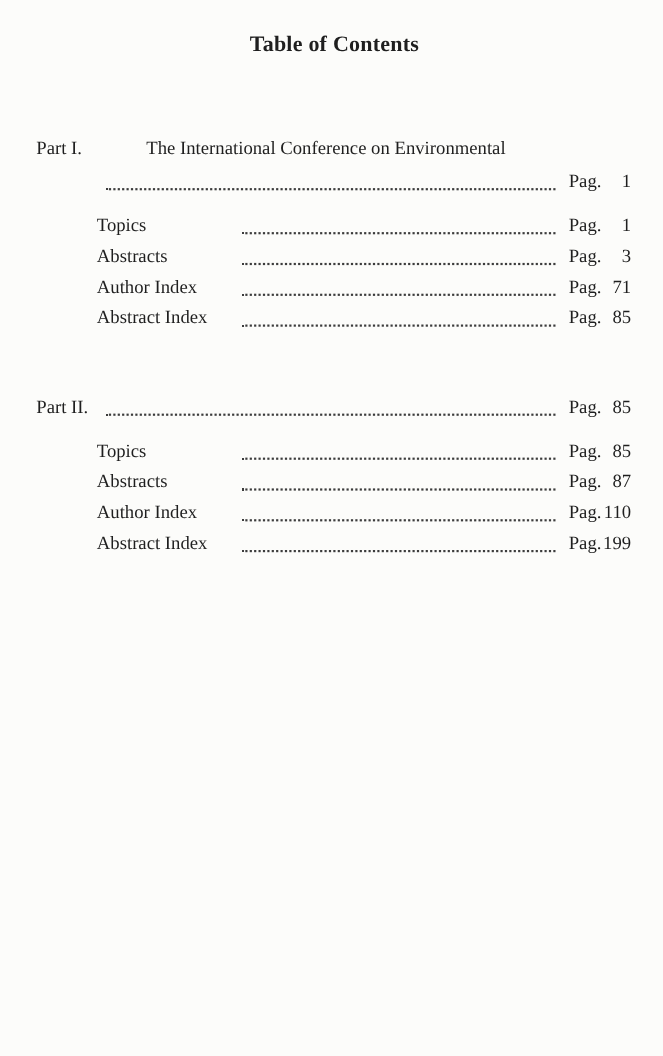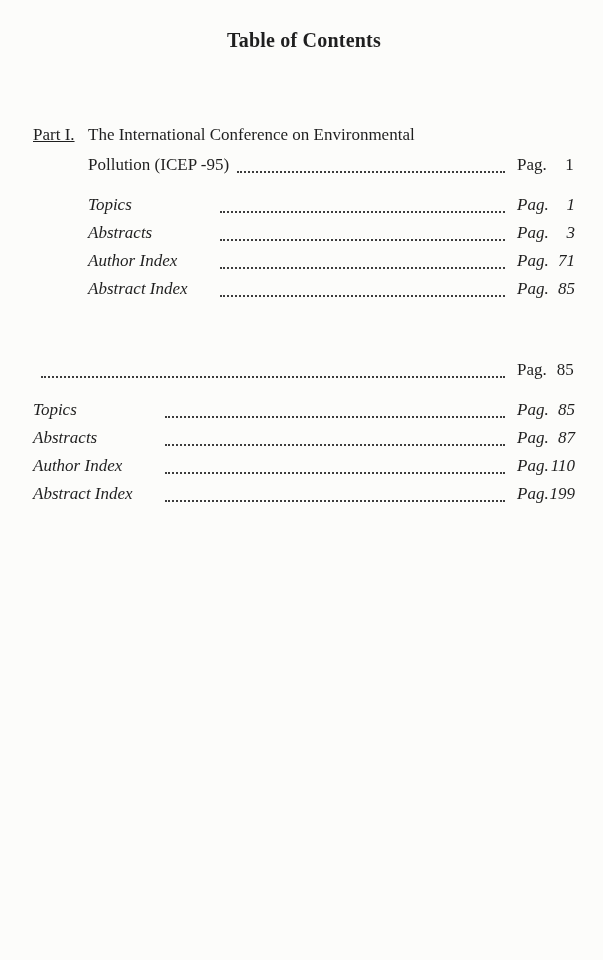--- a/index.html
+++ b/index.html
@@ -31,36 +31,35 @@
     display: flex;
     margin-top: 68px;
   }
   .part-2 {
     margin-top: 52px;
   }
   .part-label {
     width: 55px;
     flex: 0 0 55px;
     line-height: 30px;
-    text-decoration: underline;
   }
   .part-body {
     flex: 1 1 auto;
     min-width: 0;
   }
   .part-title-line1 {
     line-height: 30px;
+    margin-left: 45px;
   }
   .row {
     display: flex;
     line-height: 29px;
   }
   .items {
     margin-top: 12px;
-    font-style: italic;
   }
   .items .row {
     line-height: 28px;
   }
   .item-label {
     flex: 0 0 124px;
     width: 124px;
   }
   .cont {
     flex: 0 0 auto;
@@ -87,21 +86,20 @@
 
 <div class="page">
 
   <h1 class="doc-title">Table of Contents</h1>
 
   <section class="part part-1">
     <div class="part-label">Part I.</div>
     <div class="part-body">
       <div class="part-title-line1">The International Conference on Environmental</div>
       <div class="row">
-        <span class="cont">Pollution (ICEP -95)</span>
         <span class="leader"></span>
         <span class="pag">
           <span>Pag.</span>
           <span class="num">1</span>
         </span>
       </div>
 
       <div class="items">
         <div class="row">
           <span class="item-label">Topics</span>
@@ -133,20 +131,21 @@
           <span class="pag">
             <span>Pag.</span>
             <span class="num">85</span>
           </span>
         </div>
       </div>
     </div>
   </section>
 
   <section class="part part-2">
+    <div class="part-label">Part II.</div>
     <div class="part-body">
       <div class="row">
         <span class="leader"></span>
         <span class="pag">
           <span>Pag.</span>
           <span class="num">85</span>
         </span>
       </div>
 
       <div class="items">

